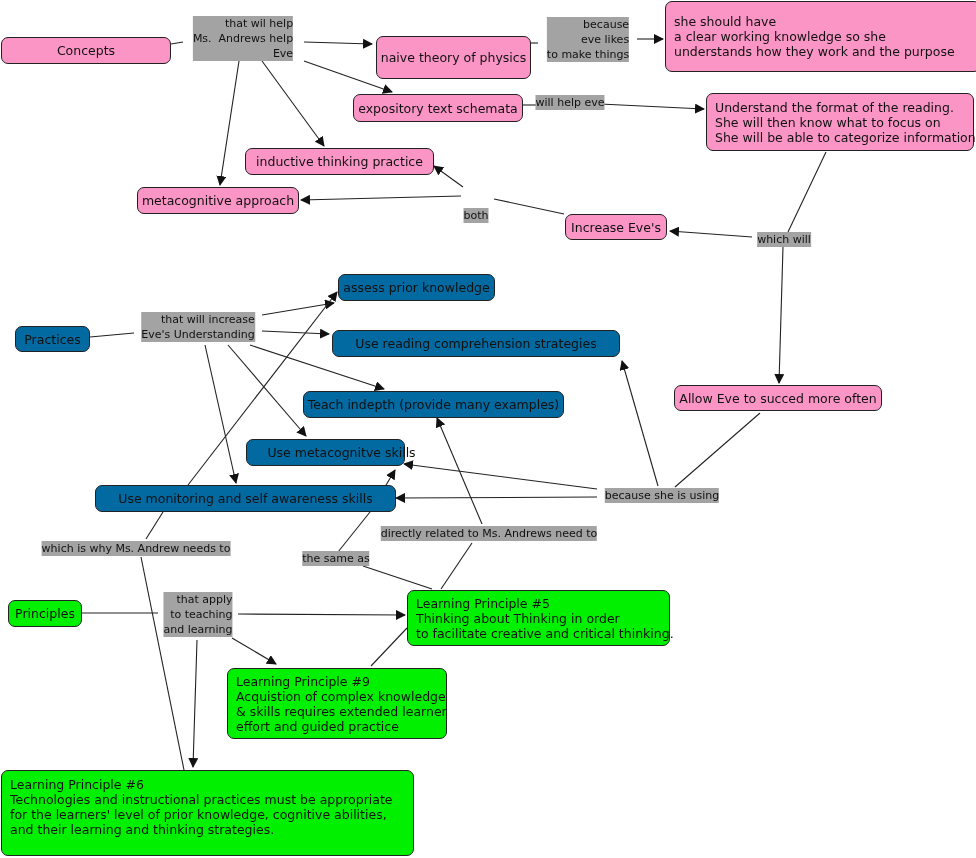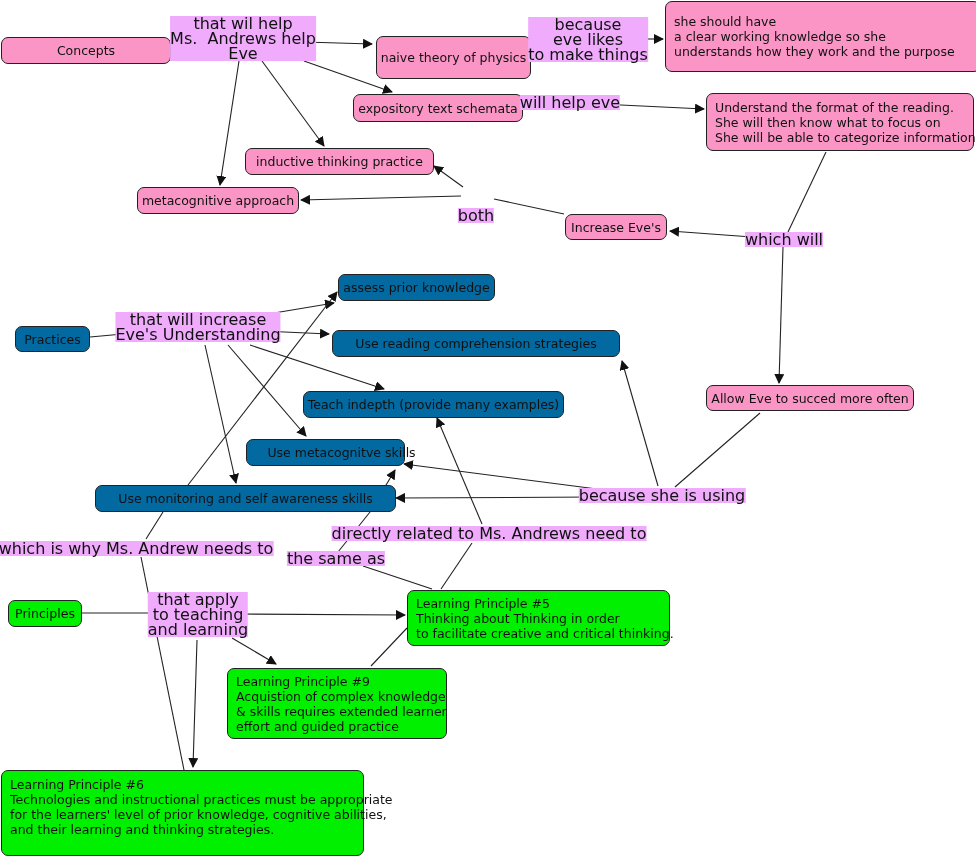--- a/index.html
+++ b/index.html
@@ -8,22 +8,22 @@
   #edges { position: absolute; left: 0; top: 0; width: 976px; height: 858px; }
   .node { position: absolute; box-sizing: border-box; border: 1px solid #222;
           border-radius: 7px; font-size: 12.5px; line-height: 15px;
           display: flex; align-items: center; justify-content: center;
           text-align: center; white-space: pre; cursor: pointer; }
   .node.left { justify-content: flex-start; text-align: left; padding-left: 8px; }
   .node.top { align-items: flex-start; padding-top: 6px; }
   .pink { background: #fb95c5; }
   .purple { background: #0369a1; }
   .green { background: #00f000; }
-  .label { position: absolute; font-size: 16px; line-height: 15px; text-align: center;
-           white-space: pre; background: #f0abfc; transform: translateX(-50%); }
+  .label { position: absolute; font-size: 11px; line-height: 15px; text-align: right;
+           white-space: pre; background: #a3a3a3; transform: translateX(-50%); }
 </style>
 </head>
 <body>
 
 <svg id="edges" xmlns="http://www.w3.org/2000/svg">
   <defs>
     <marker id="arr" markerWidth="10" markerHeight="10" refX="9" refY="5" orient="auto" markerUnits="userSpaceOnUse">
       <path d="M0,0 L10,5 L0,10 z" fill="#111"></path>
     </marker>
   </defs>
@@ -77,38 +77,38 @@
 <div class="node pink left" style="left:665px;top:1px;width:316px;height:71px;">she should have
 a clear working knowledge so she
 understands how they work and the purpose</div>
 <div class="node pink" style="left:353px;top:94px;width:170px;height:28px;">expository text schemata</div>
 <div class="node pink left" style="left:706px;top:93px;width:268px;height:58px;">Understand the format of the reading.
 She will then know what to focus on
 She will be able to categorize information</div>
 <div class="node pink" style="left:245px;top:148px;width:189px;height:27px;">inductive thinking practice</div>
 <div class="node pink" style="left:137px;top:187px;width:162px;height:27px;">metacognitive approach</div>
 <div class="node pink" style="left:565px;top:214px;width:102px;height:26px;">Increase Eve's</div>
-<div class="node pink" style="left:674px;top:385px;width:208px;height:26px;margin-left:32px;">Allow Eve to succed more often</div>
+<div class="node pink" style="left:674px;top:385px;width:208px;height:26px;">Allow Eve to succed more often</div>
 
 <div class="node purple" style="left:15px;top:326px;width:75px;height:26px;">Practices</div>
 <div class="node purple" style="left:338px;top:274px;width:157px;height:27px;">assess prior knowledge</div>
 <div class="node purple" style="left:332px;top:330px;width:288px;height:27px;">Use reading comprehension strategies</div>
 <div class="node purple" style="left:303px;top:391px;width:261px;height:27px;">Teach indepth (provide many examples)</div>
 <div class="node purple" style="left:246px;top:439px;width:159px;height:27px;padding-left:32px;">Use metacognitve skills</div>
 <div class="node purple" style="left:95px;top:485px;width:301px;height:27px;">Use monitoring and self awareness skills</div>
 
 <div class="node green" style="left:8px;top:600px;width:74px;height:27px;">Principles</div>
 <div class="node green left" style="left:407px;top:590px;width:263px;height:56px;">Learning Principle #5
 Thinking about Thinking in order
 to facilitate creative and critical thinking.</div>
 <div class="node green left" style="left:227px;top:668px;width:220px;height:71px;">Learning Principle #9
 Acquistion of complex knowledge
 &amp; skills requires extended learner
 effort and guided practice</div>
-<div class="node green left top" style="left:1px;top:770px;width:363px;height:86px;">Learning Principle #6
+<div class="node green left top" style="left:1px;top:770px;width:413px;height:86px;">Learning Principle #6
 Technologies and instructional practices must be appropriate
 for the learners' level of prior knowledge, cognitive abilities,
 and their learning and thinking strategies.</div>
 
 <div class="label" style="left:243px;top:16px;">that wil help
 Ms.  Andrews help
 Eve</div>
 <div class="label" style="left:588px;top:17px;">because
 eve likes
 to make things</div>

